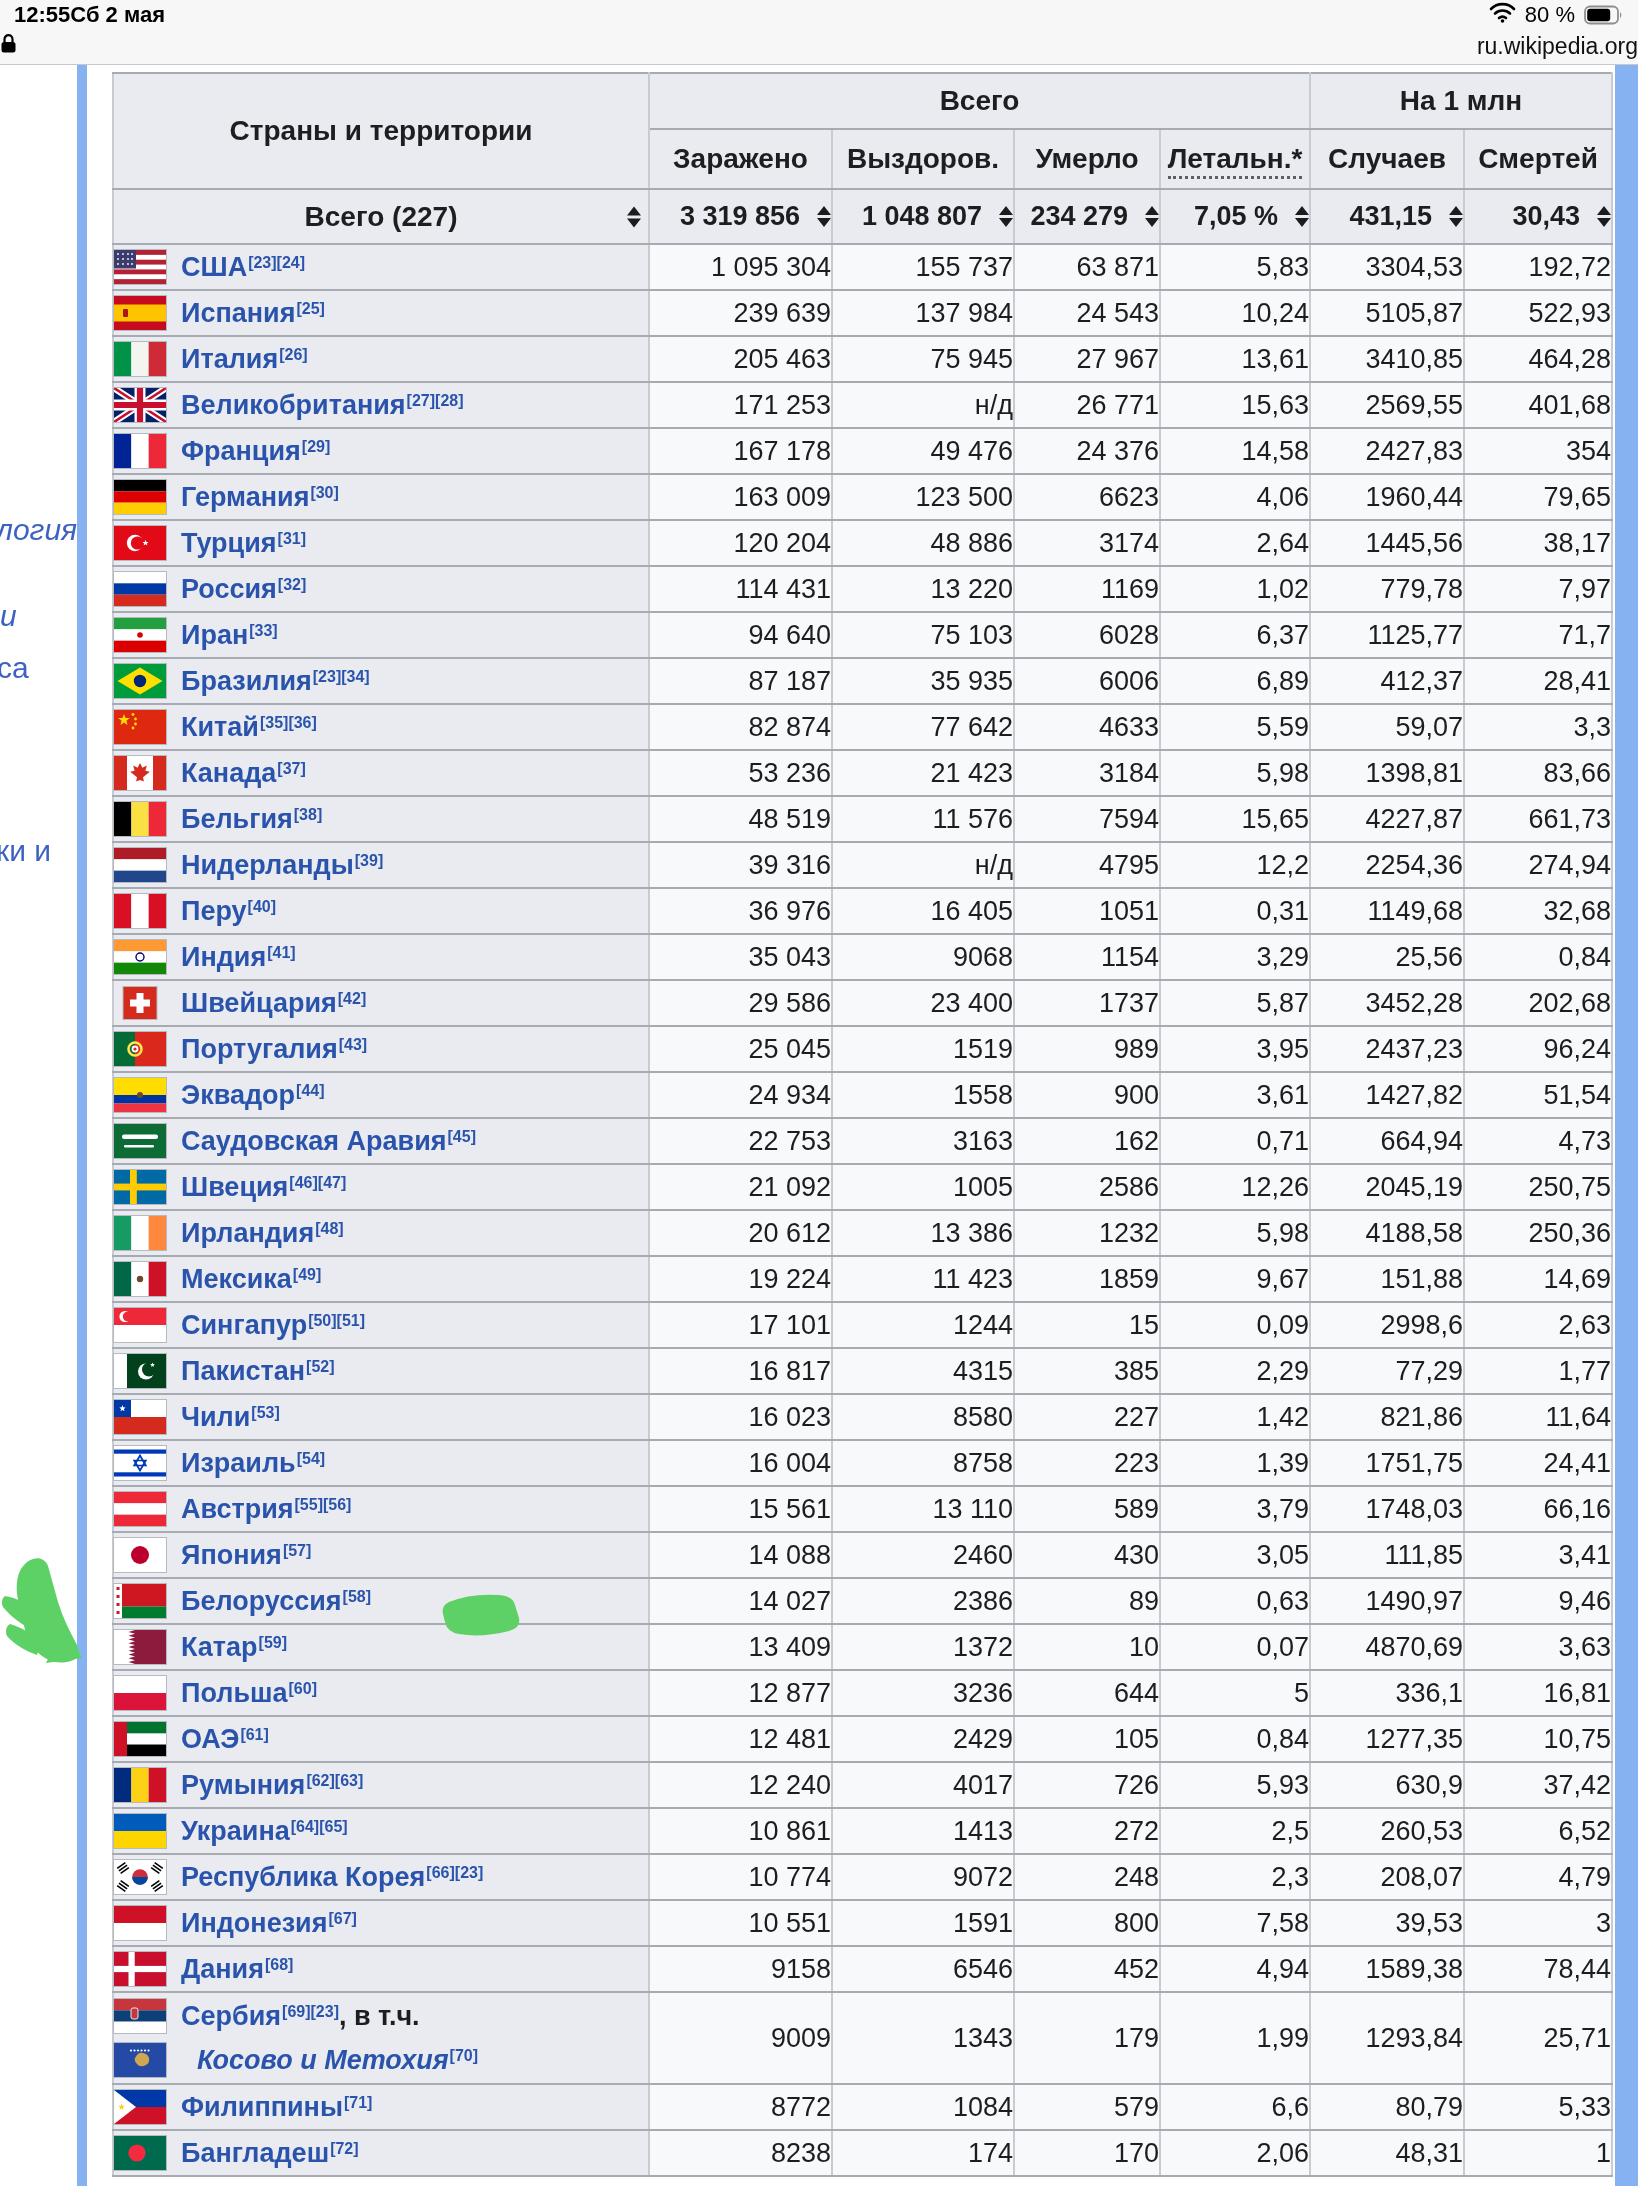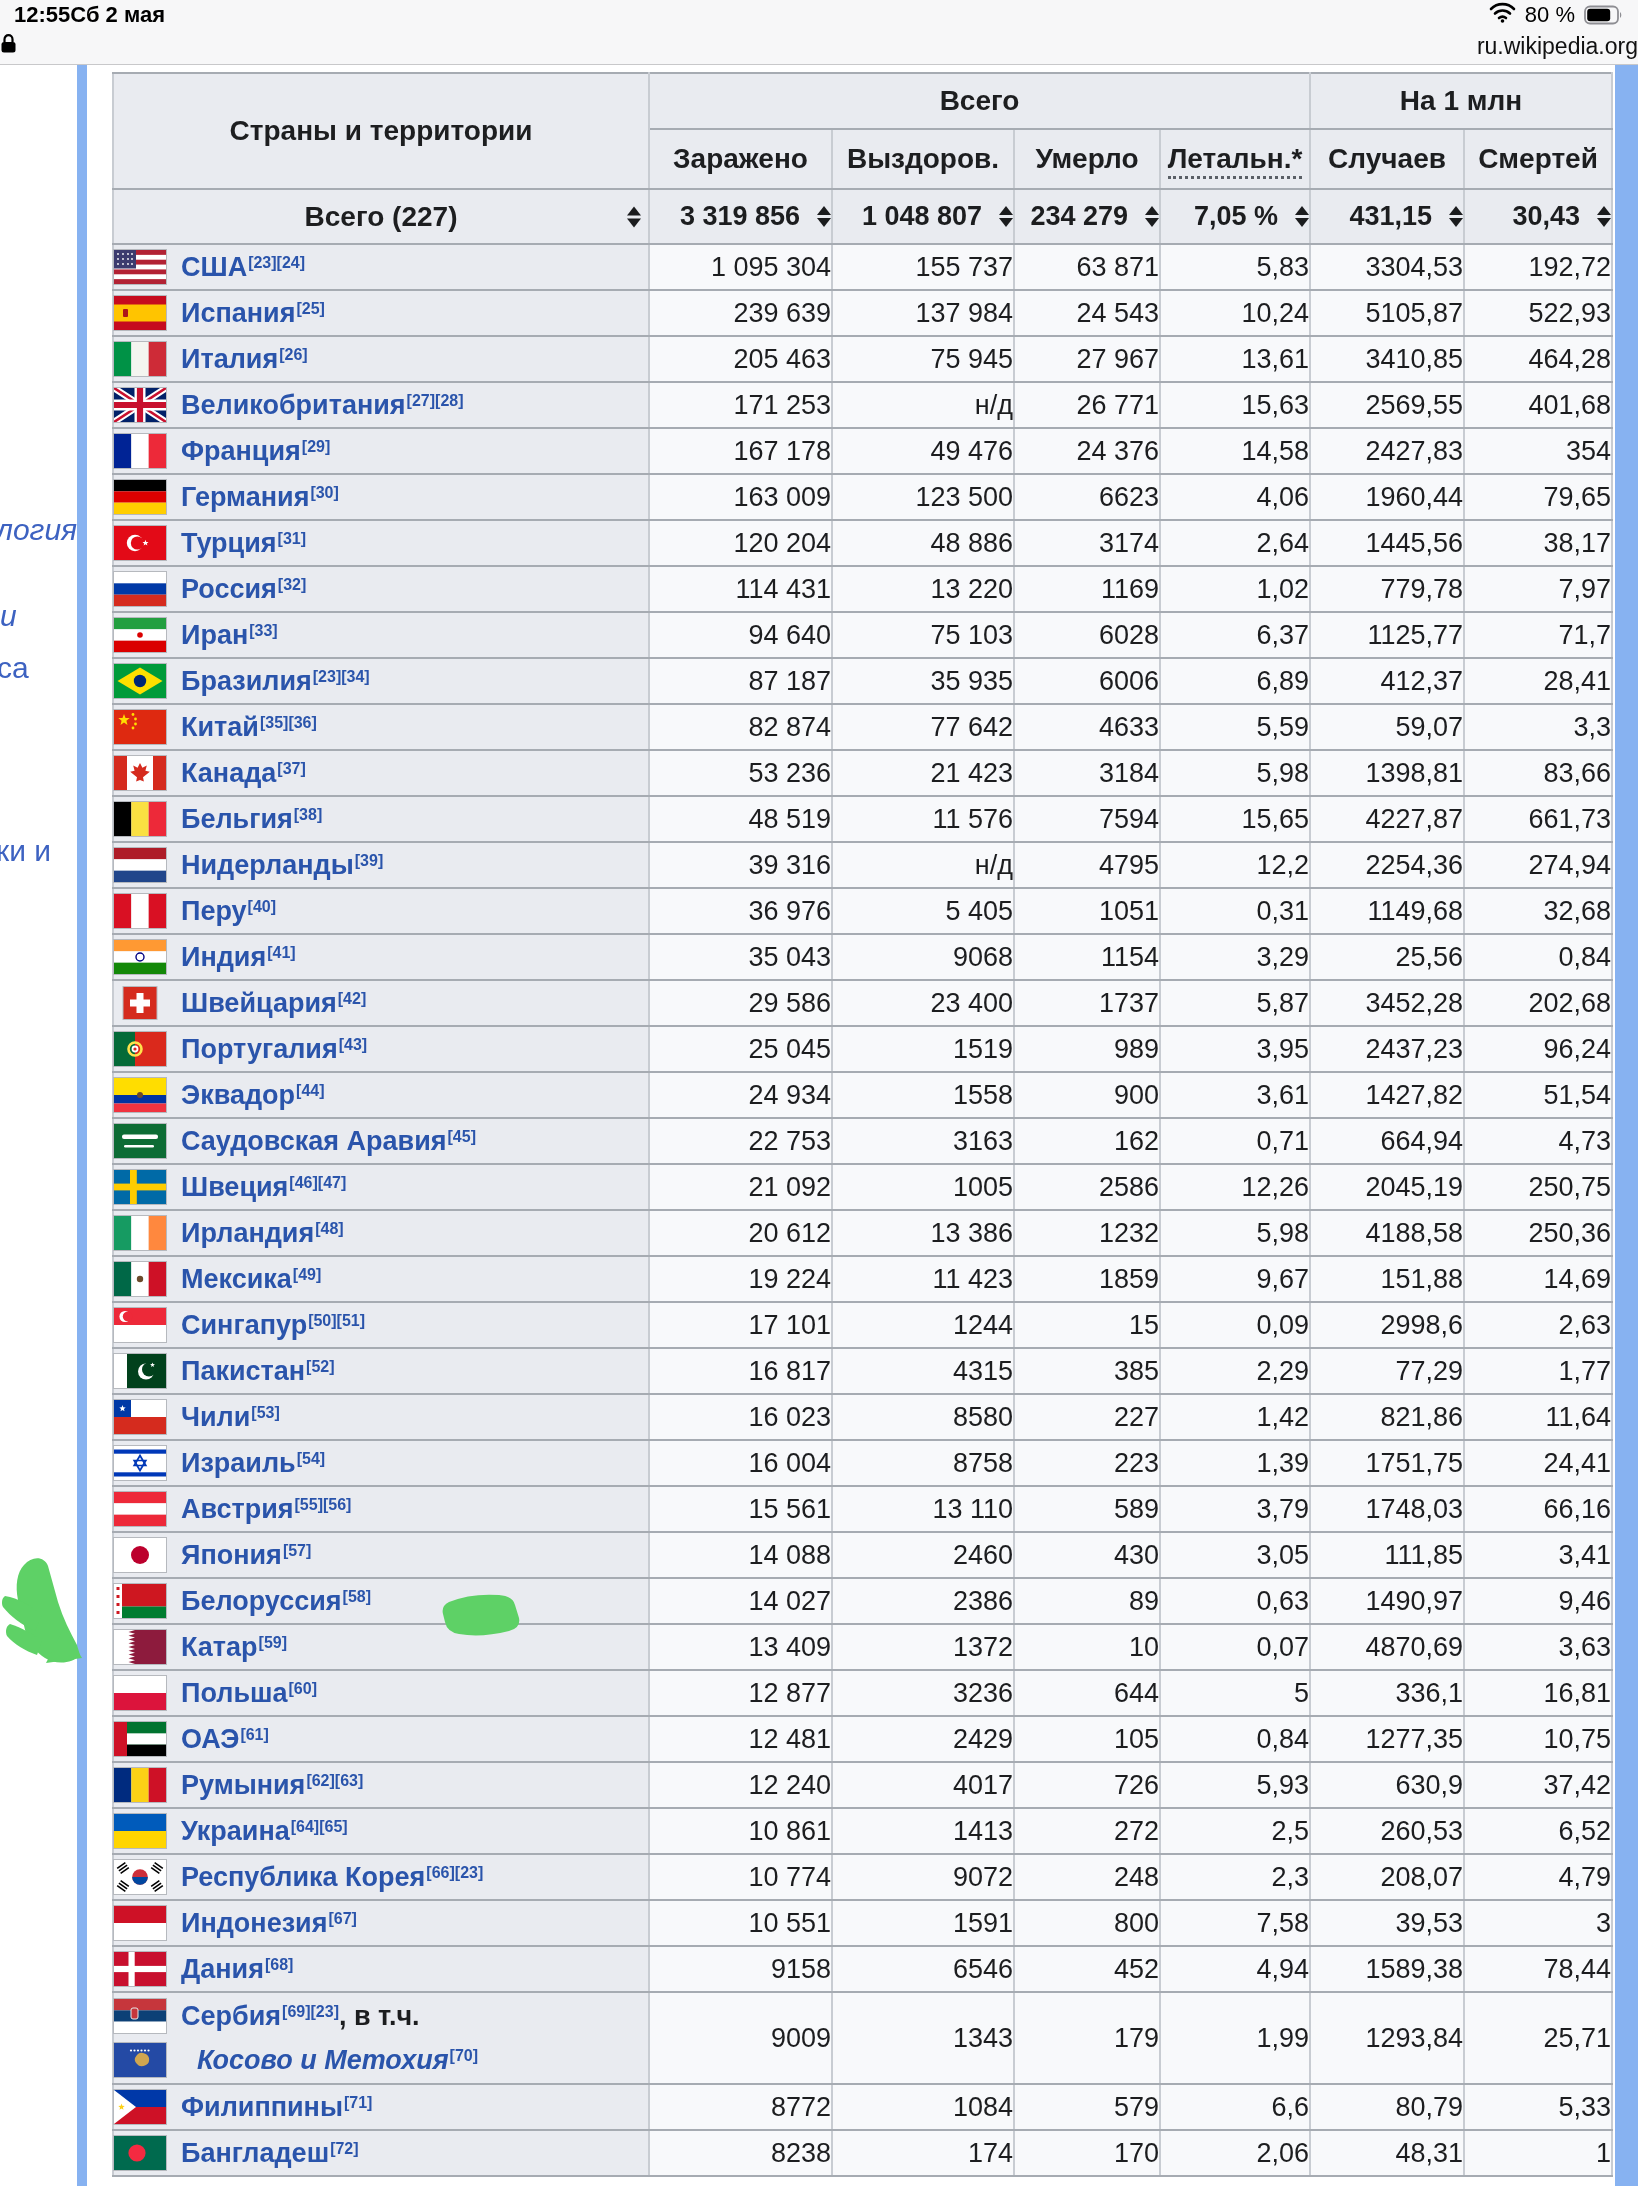--- a/index.html
+++ b/index.html
@@ -483,21 +483,21 @@
               <span class="flag"><svg width="52" height="34" viewBox="0 0 52 34">
                   <rect width="17.33" height="34" fill="#d91023"></rect>
                   <rect x="17.33" width="17.34" height="34" fill="#fff"></rect>
                   <rect x="34.67" width="17.33" height="34" fill="#d91023"></rect>
                 </svg></span>
               <span class="clink">Перу</span>
               <sup class="ref">[40]</sup>
             </div>
           </td>
           <td class="c-num">36 976</td>
-          <td class="c-num">5 405</td>
+          <td class="c-num">16 405</td>
           <td class="c-num">1051</td>
           <td class="c-num">0,31</td>
           <td class="c-num">1149,68</td>
           <td class="c-num">32,68</td>
         </tr>
         <tr class="row">
           <td class="c-name">
             <div class="nameline">
               <span class="flag"><svg width="52" height="34" viewBox="0 0 52 34">
                   <rect width="52" height="11.33" fill="#ff9933"></rect>

